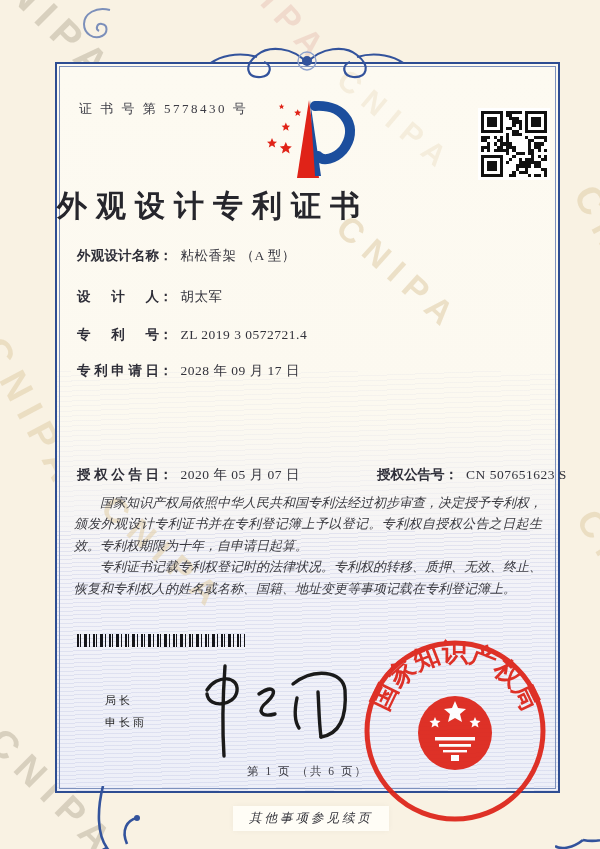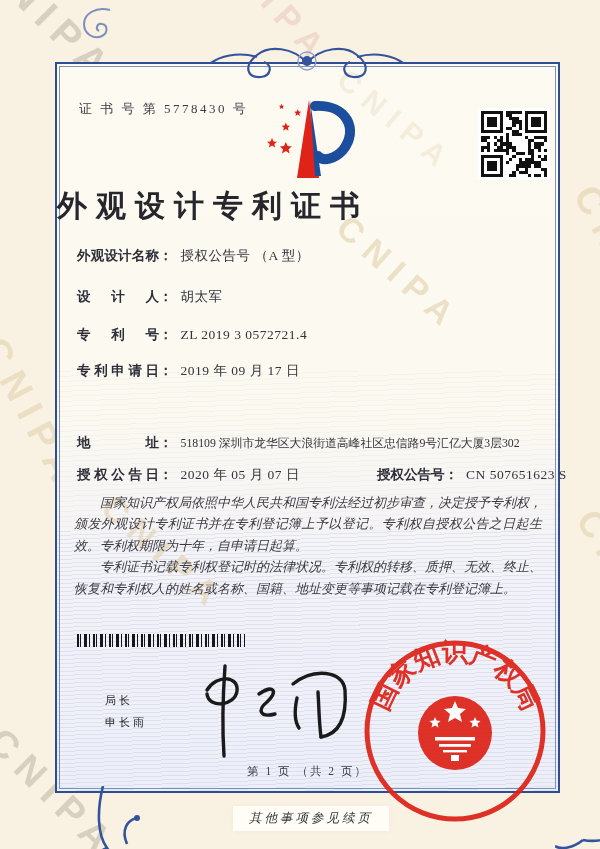--- a/index.html
+++ b/index.html
@@ -241,33 +241,30 @@
           <rect x="15" y="1" width="5" height="5" fill="#fff"></rect>
           <rect x="16" y="2" width="3" height="3" fill="#111"></rect>
           <rect x="0" y="14" width="7" height="7" fill="#111"></rect>
           <rect x="1" y="15" width="5" height="5" fill="#fff"></rect>
           <rect x="2" y="16" width="3" height="3" fill="#111"></rect>
         </svg>
 
       <div class="title">外观设计专利证书</div>
 
       <div class="frow" style="top:183px">
-        <span class="flabel">外观设计名称</span><span class="fcolon">：</span><span class="fvalue">授权公告号 （A 型）</span>
+        <span class="flabel">外观设计名称</span><span class="fcolon">：</span><span class="fvalue">粘松香架 （A 型）</span>
       </div>
       <div class="frow" style="top:224px">
         <span class="flabel">设计人</span><span class="fcolon">：</span><span class="fvalue">胡太军</span>
       </div>
       <div class="frow" style="top:262px">
         <span class="flabel">专利号</span><span class="fcolon">：</span><span class="fvalue">ZL 2019 3 0572721.4</span>
       </div>
       <div class="frow" style="top:298px">
-        <span class="flabel">专利申请日</span><span class="fcolon">：</span><span class="fvalue">2019 年 09 月 17 日</span>
-      </div>
-      <div class="frow" style="top:370px">
-        <span class="flabel">地址</span><span class="fcolon">：</span><span class="fvalue small-val">518109 深圳市龙华区大浪街道高峰社区忠信路9号汇亿大厦3层302</span>
+        <span class="flabel">专利申请日</span><span class="fcolon">：</span><span class="fvalue">2028 年 09 月 17 日</span>
       </div>
       <div class="frow" style="top:402px">
         <span class="flabel">授权公告日</span><span class="fcolon">：</span><span class="fvalue">2020 年 05 月 07 日</span>
         <span class="grant2">
           <span style="font-weight:600;color:#2e2e38;text-align:center;">授权公告号</span><span class="fcolon">：</span><span class="fvalue">CN 507651623 S</span>
         </span>
       </div>
 
       <div class="paras">
         <p>国家知识产权局依照中华人民共和国专利法经过初步审查，决定授予专利权，颁发外观设计专利证书并在专利登记簿上予以登记。专利权自授权公告之日起生效。专利权期限为十年，自申请日起算。</p>
@@ -303,21 +300,21 @@
           <path d="M96,66 l3,7 8,1 -6,5 2,8 -7,-4 -7,4 2,-8 -6,-5 8,-1 Z" fill="#fff"></path>
           <path d="M76,82 l1.5,3.5 4,0.5 -3,2.5 1,4 -3.5,-2 -3.5,2 1,-4 -3,-2.5 4,-0.5 Z" fill="#fff"></path>
           <path d="M116,82 l1.5,3.5 4,0.5 -3,2.5 1,4 -3.5,-2 -3.5,2 1,-4 -3,-2.5 4,-0.5 Z" fill="#fff"></path>
           <rect x="76" y="102" width="40" height="3.5" fill="#fff"></rect>
           <rect x="80" y="109" width="32" height="2.8" fill="#fff"></rect>
           <rect x="84" y="115" width="24" height="2.4" fill="#fff"></rect>
           <rect x="92" y="120" width="8" height="6" fill="#fff"></rect>
         </g>
       </svg>
 
-      <div class="page-info">第 1 页 （共 2 页）</div>
+      <div class="page-info">第 1 页 （共 6 页）</div>
     </div>
 
     <svg class="ornament-top" width="220" height="36" viewBox="0 0 220 36" style="position:absolute;left:140px;top:-19px;">
       <g fill="none" stroke="#33539c" stroke-width="2.2">
         <path d="M110,18 C96,2 72,0 60,10 C46,21 50,33 64,32 C74,31 76,20 67,17"></path>
         <path d="M110,18 C124,2 148,0 160,10 C174,21 170,33 156,32 C146,31 144,20 153,17"></path>
         <path d="M60,12 C40,6 22,12 14,18"></path>
         <path d="M160,12 C180,6 198,12 206,18"></path>
       </g>
       <circle cx="110" cy="16" r="5" fill="#33539c"></circle>

